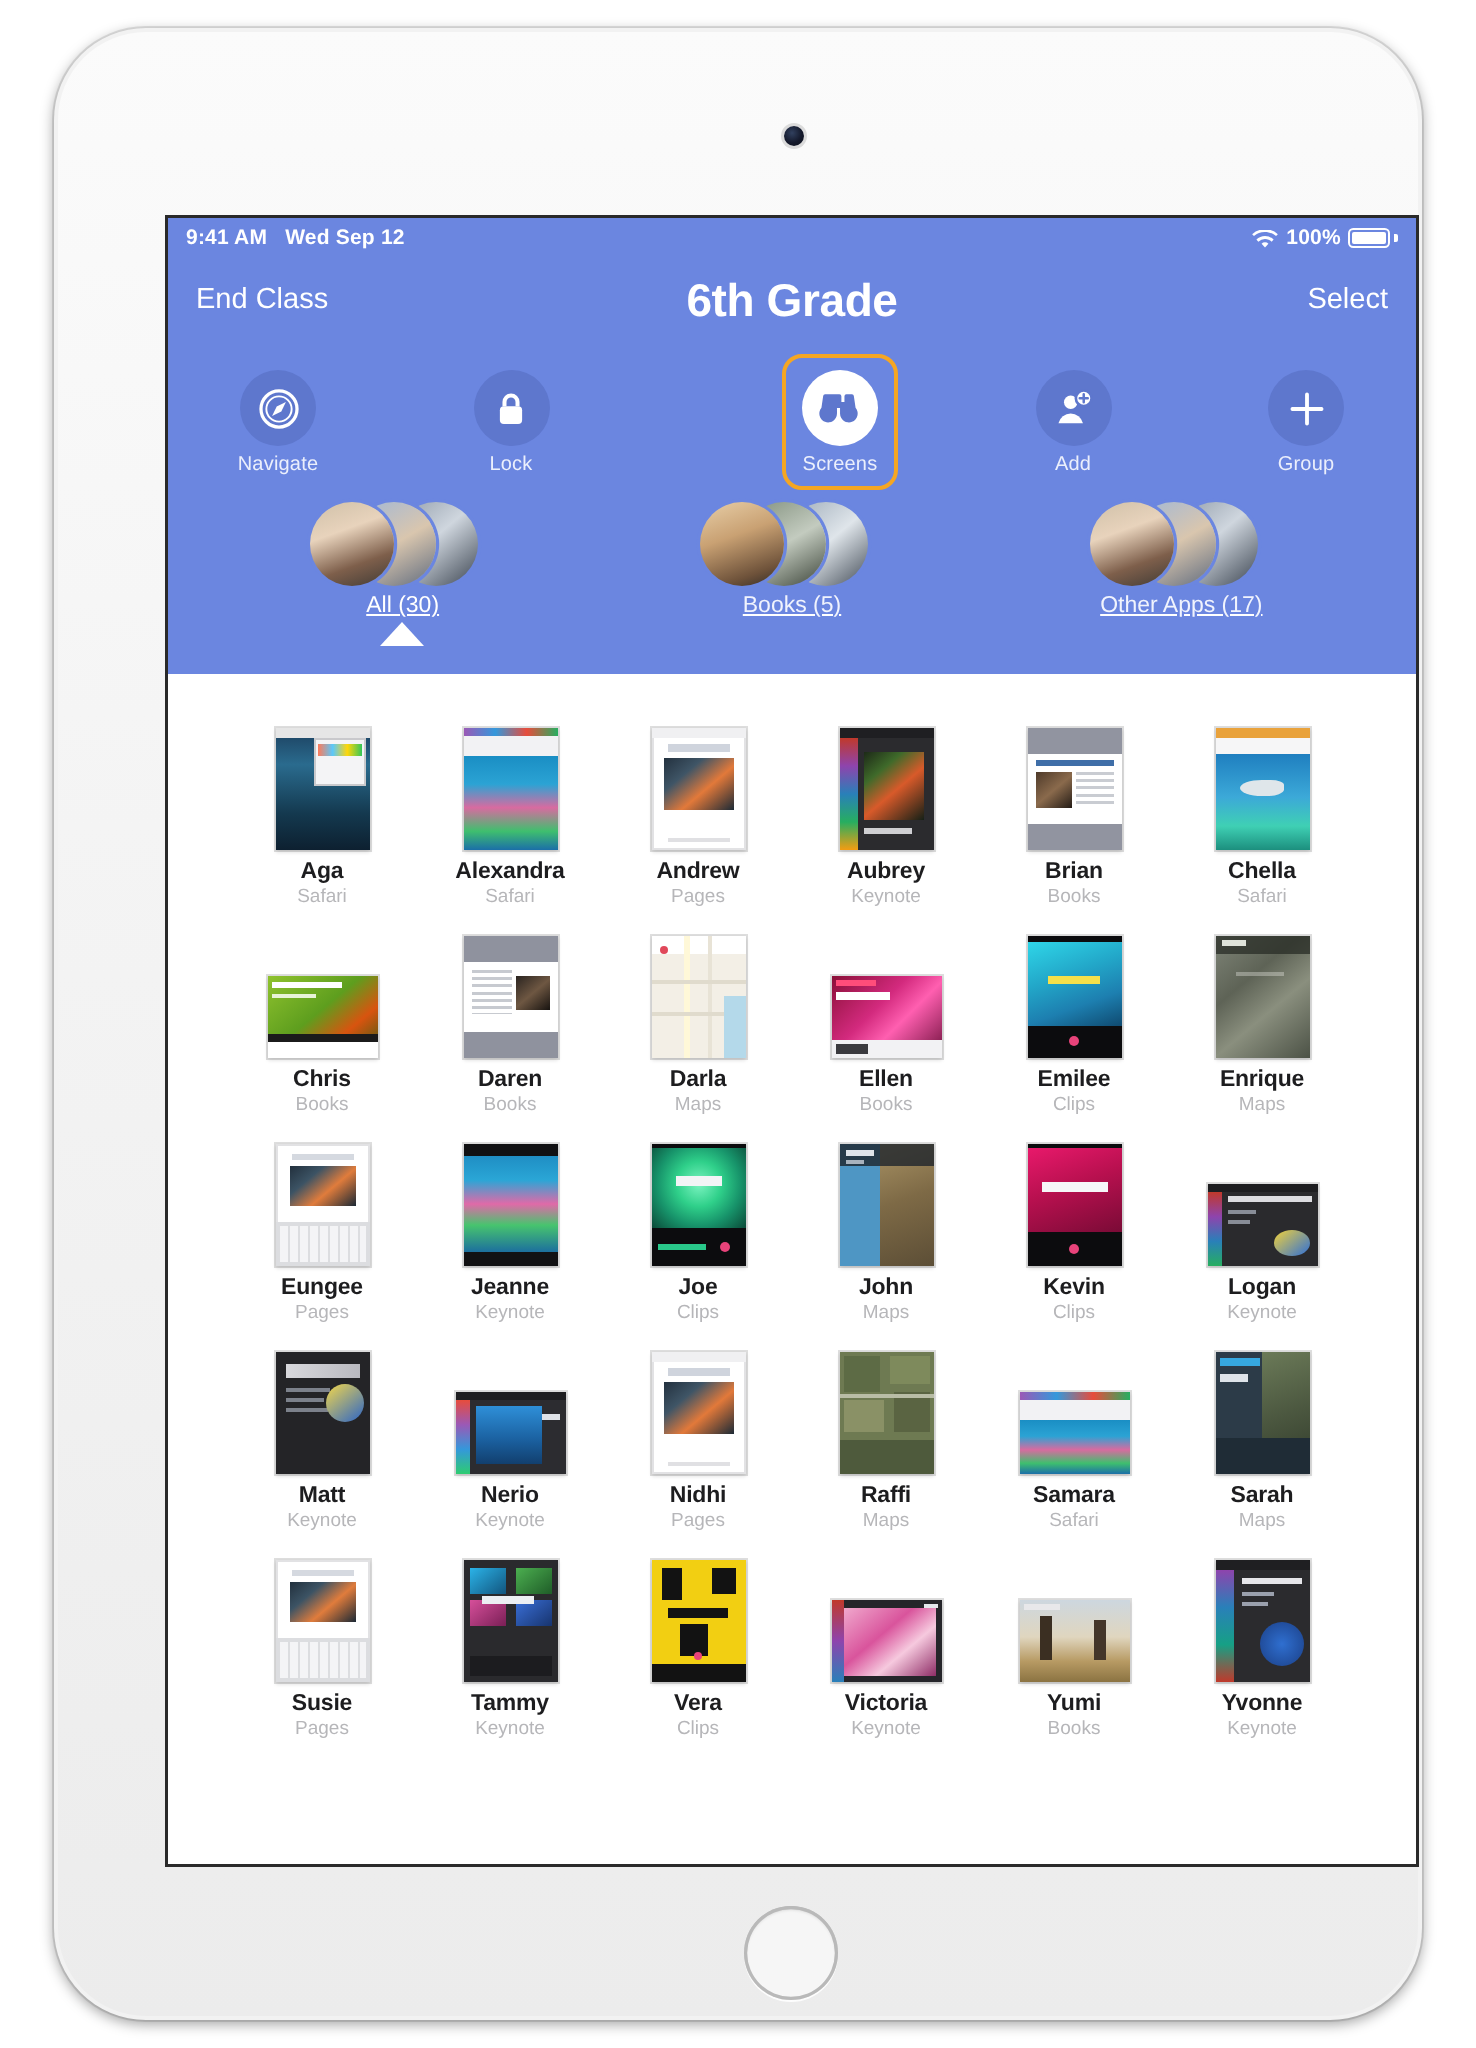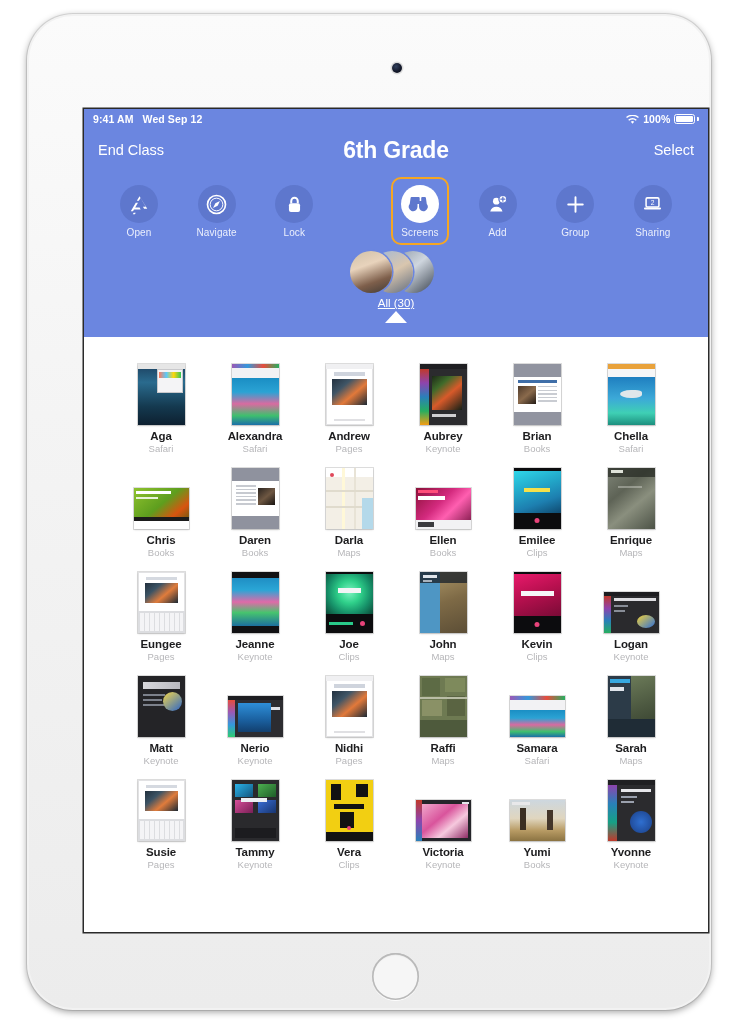--- a/index.html
+++ b/index.html
@@ -181,30 +181,20 @@
       <div id="navbar">
         <span class="nav-btn">End Class</span>
         <span id="nav-title">6th Grade</span>
         <span class="nav-btn" id="select-btn">Select</span>
       </div>
 
       <div id="toolbar">
           <div class="tool">
             <div class="tool-circle">
               <svg viewBox="0 0 24 24" width="23" height="23">
-                <path d="M12 3.4 9.2 8.2h2.1l1.8-3.1 5.4 9.3h-2.9l1.2 2h3.3L12 3.4Z" fill="#ffffff"></path>
-                <path d="M8.1 10.1 2.9 19h2.3l1.1-1.9h6.9l-1.1-2H7.5l2.9-5h-2.3Z" fill="#ffffff"></path>
-                <path d="M5.9 20.6 5 22.2h2.2l.9-1.6H5.9Z" fill="#ffffff"></path>
-              </svg>
-            </div>
-     <div class="tool-label">Open</div>
-          </div>
-          <div class="tool">
-            <div class="tool-circle">
-              <svg viewBox="0 0 24 24" width="23" height="23">
                 <circle cx="12" cy="12" r="9.4" fill="none" stroke="#ffffff" stroke-width="1.7"></circle>
                 <circle cx="12" cy="12" r="6.6" fill="none" stroke="#ffffff" stroke-width="1"></circle>
                 <path d="M15.6 8.4 10.8 10.7 8.4 15.6l4.8-2.3 2.4-4.9Z" fill="#ffffff"></path>
               </svg>
             </div>
      <div class="tool-label">Navigate</div>
           </div>
           <div class="tool">
             <div class="tool-circle">
               <svg viewBox="0 0 24 24" width="23" height="23">
@@ -234,42 +224,48 @@
      <div class="tool-label">Add</div>
           </div>
           <div class="tool">
             <div class="tool-circle">
               <svg viewBox="0 0 24 24" width="23" height="23">
                 <path d="M12 4.4v15.2M4.4 12h15.2" stroke="#ffffff" stroke-width="2" stroke-linecap="round"></path>
               </svg>
             </div>
      <div class="tool-label">Group</div>
           </div>
-          <div class="tool">
-            <div class="tool-circle">
-              <svg viewBox="0 0 24 24" width="23" height="23">
-                <rect x="5.3" y="5.1" width="13.4" height="9.4" rx="1.3" fill="none" stroke="#ffffff" stroke-width="1.6"></rect>
-                <rect x="3.1" y="15" width="17.8" height="2.2" rx="1.1" fill="#ffffff"></rect>
-                <text x="12" y="12.1" font-size="7" font-family="Liberation Sans, sans-serif" fill="#ffffff" text-anchor="middle">2</text>
-              </svg>
-            </div>
-     <div class="tool-label">Sharing</div>
-          </div>
         </div>
 
       <div id="tabs">
           <div class="tab active">
             <div class="avstack">
               <span class="av" style="left:42px;z-index:1;background-image:linear-gradient(140deg,#8e9aa8 0%,#cfd6de 45%,#3b4450 100%)"></span>
               <span class="av" style="left:21px;z-index:2;background-image:linear-gradient(150deg,#9fb7d8 0%,#d9c6ae 50%,#5f6b7e 100%)"></span>
               <span class="av" style="left:0px;z-index:3;background-image:linear-gradient(160deg,#cfc0a8 0%,#e8d3bc 35%,#7e5f4b 70%,#3f3a35 100%)"></span>
             </div>
      <div class="tab-label">All (30)</div>
      <div class="pointer"></div>
           </div>
+          <div class="tab">
+            <div class="avstack">
+              <span class="av" style="left:42px;z-index:1;background-image:linear-gradient(140deg,#9aa8b6 0%,#dfe5ea 50%,#434c57 100%)"></span>
+              <span class="av" style="left:21px;z-index:2;background-image:linear-gradient(150deg,#7e8d7a 0%,#c3cbbf 50%,#3b4338 100%)"></span>
+              <span class="av" style="left:0px;z-index:3;background-image:linear-gradient(160deg,#e8cfa8 0%,#c9a173 40%,#6e523a 80%,#2f2a26 100%)"></span>
+            </div>
+     <div class="tab-label">Books (5)</div>
+     </div>
+          <div class="tab">
+            <div class="avstack">
+              <span class="av" style="left:42px;z-index:1;background-image:linear-gradient(140deg,#8e9aa8 0%,#cfd6de 45%,#3b4450 100%)"></span>
+              <span class="av" style="left:21px;z-index:2;background-image:linear-gradient(150deg,#9fb7d8 0%,#d9c6ae 50%,#5f6b7e 100%)"></span>
+              <span class="av" style="left:0px;z-index:3;background-image:linear-gradient(160deg,#cfc0a8 0%,#e8d3bc 35%,#7e5f4b 70%,#3f3a35 100%)"></span>
+            </div>
+     <div class="tab-label">Other Apps (17)</div>
+     </div>
         </div>
     </div>
 
     <div id="grid">
         <div class="cell">
           <div class="thumb-wrap">
        <div class="thumb ">
               <div style="position:absolute;inset:0;background:linear-gradient(180deg,#1c3f5e 0%,#2a6b8e 30%,#14394f 70%,#0d2030 100%)"></div>
       <div class="t-bar" style="top:0;height:5px;background:#e6e6e6"></div>
       <div style="position:absolute;right:2px;top:5px;width:26px;height:24px;background:#f4f4f6;border:1px solid #c9c9cc"></div>

